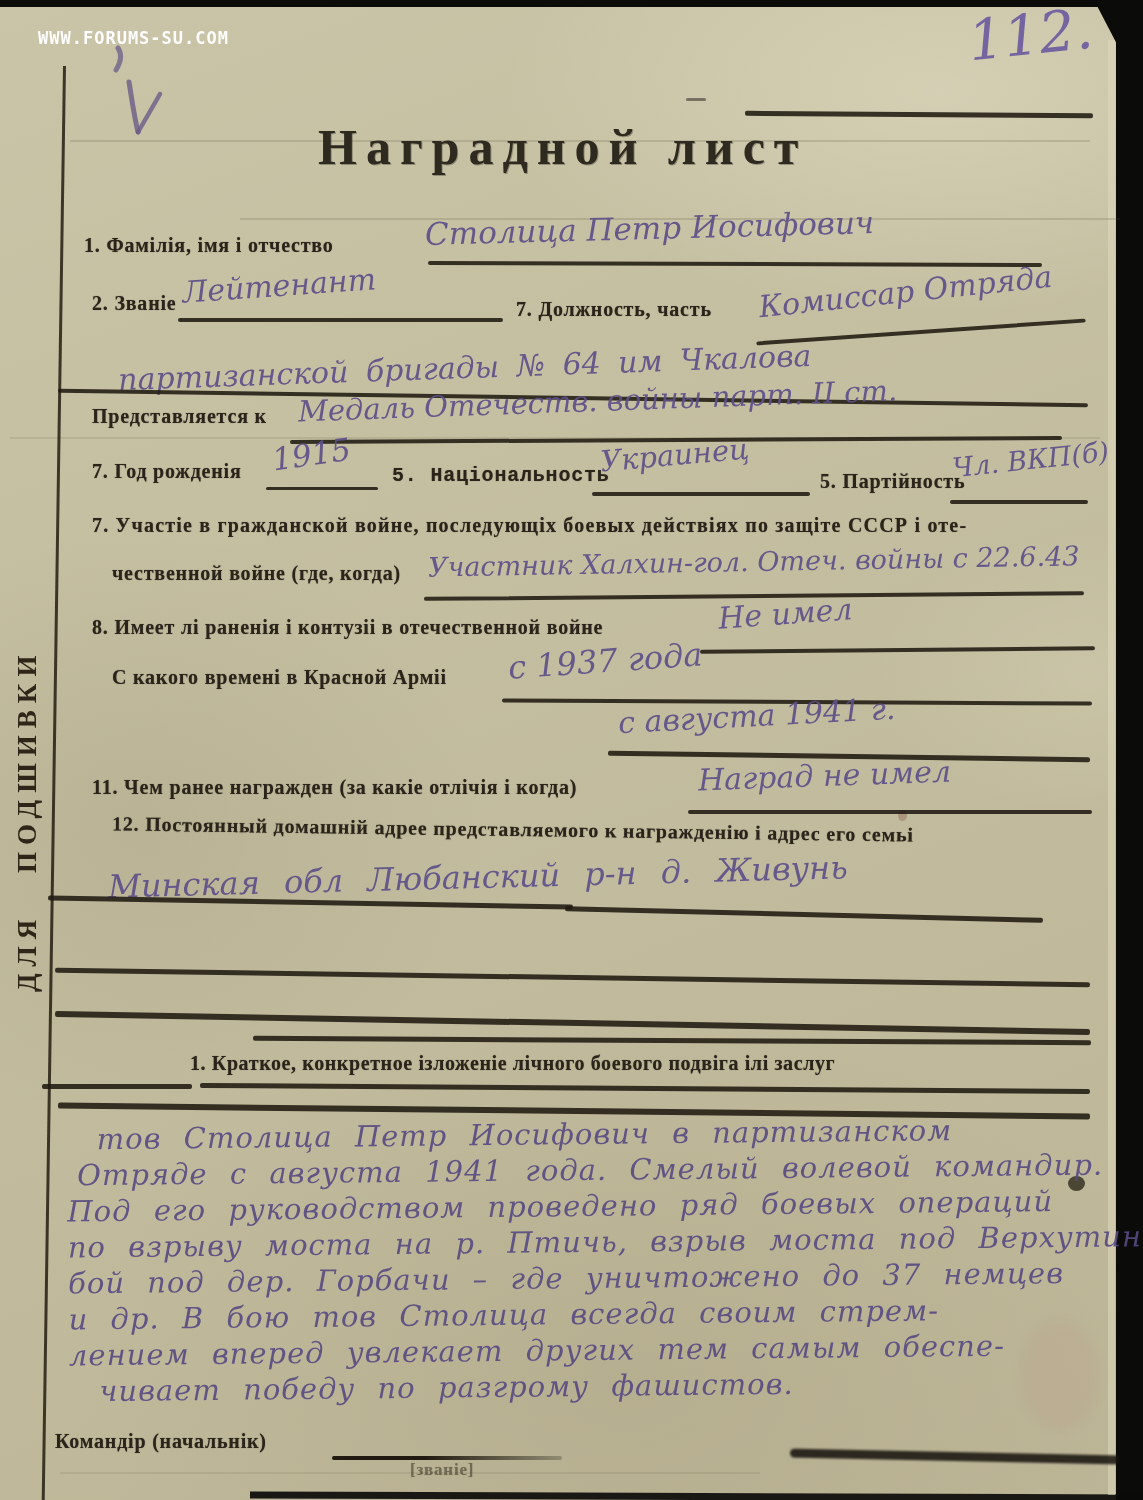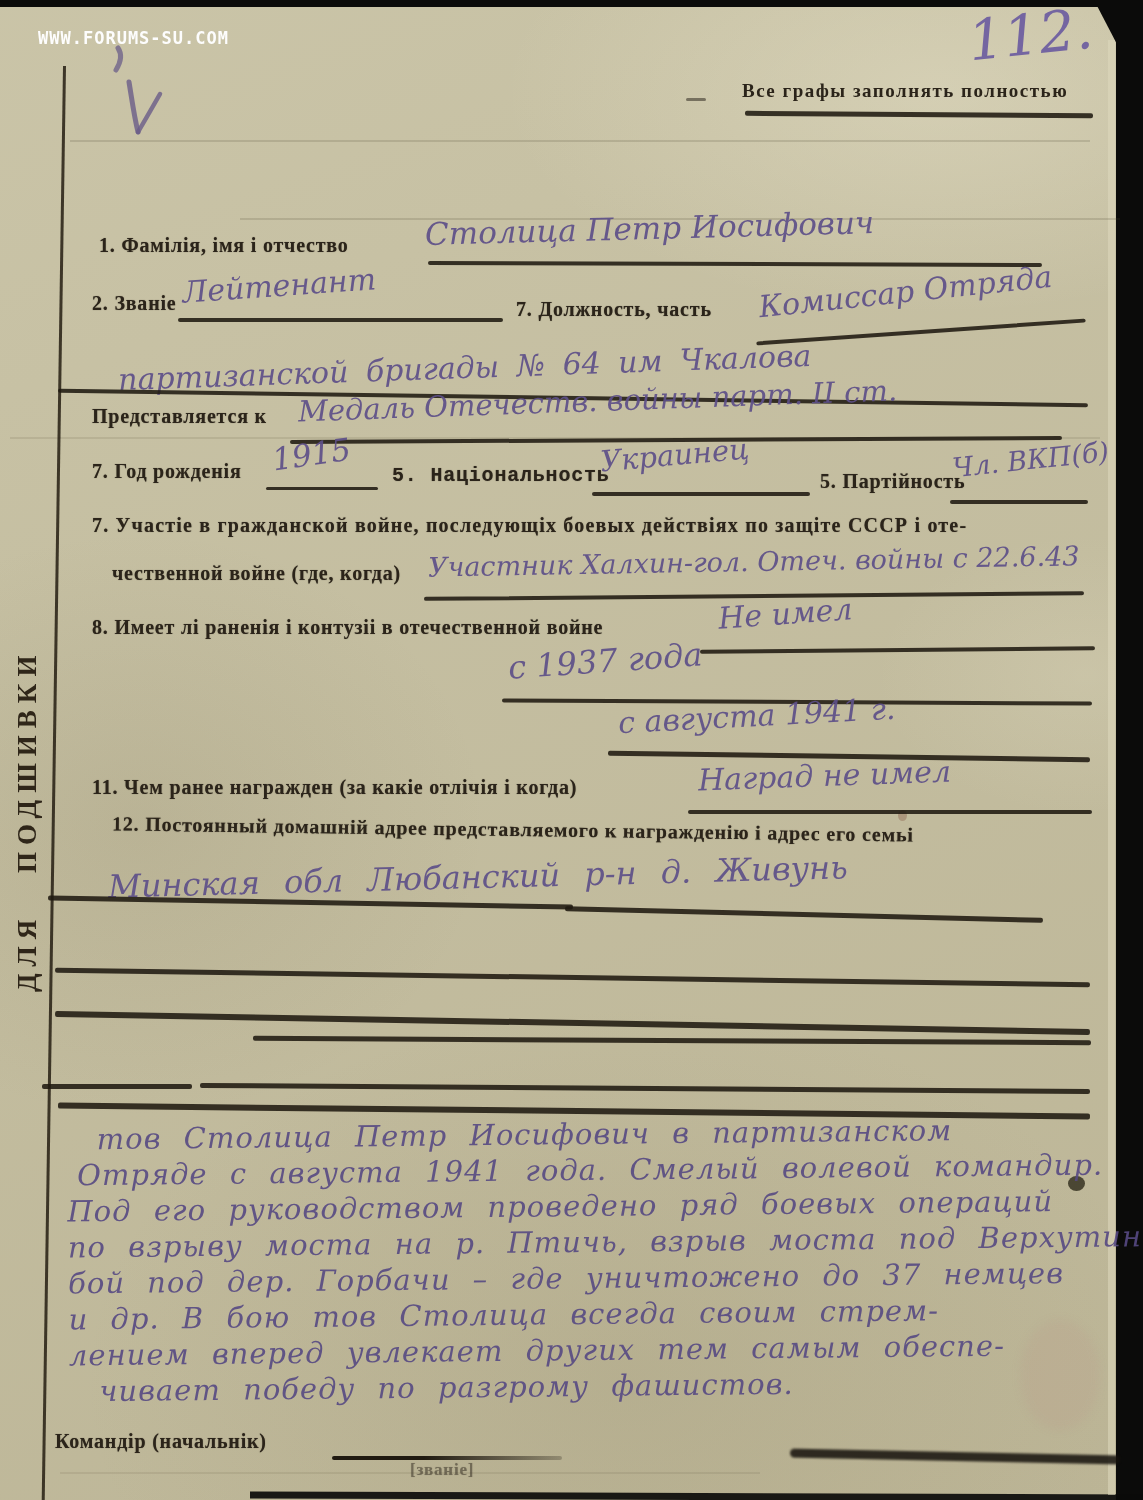--- a/index.html
+++ b/index.html
@@ -52,25 +52,25 @@
 
   <svg class="abs" style="left:96px;top:38px;" width="84" height="110" viewBox="0 0 84 110">
     <path d="M22,10 C26,16 25,24 20,32" stroke="#6a5d88" stroke-width="5" fill="none" stroke-linecap="round" opacity=".75"></path>
     <path d="M33,44 C36,62 38,78 42,94" stroke="#6a5d88" stroke-width="5" fill="none" stroke-linecap="round" opacity=".8"></path>
     <path d="M64,56 C56,70 48,84 42,94" stroke="#6a5d88" stroke-width="4.5" fill="none" stroke-linecap="round" opacity=".8"></path>
   </svg>
 
   <div class="hw" style="left:968px;top:2px;font-size:56px;transform:rotate(-6deg);color:#6d5da0;">112.</div>
 
   <div class="rule" style="left:686px;top:98px;width:20px;height:3px;opacity:.5;"></div>
-  <div class="note" style="left:742px;top:80px;">Все графы заполнять полностью</div>
   <div class="rule" style="left:745px;top:112px;width:348px;height:5px;transform:rotate(.4deg);"></div>
 
+  <div class="lbl" style="left:318px;top:118px;font-size:50px;letter-spacing:9px;color:#2f2a20;text-shadow:1px 1px 0 rgba(47,42,32,.35);">Наградной лист</div>
 
-  <div class="lbl" style="left:99px;top:234px;">1. Фамілія, імя і отчество</div>
+  <div class="lbl" style="left:84px;top:234px;">1. Фамілія, імя і отчество</div>
   <div class="hw" style="left:425px;top:210px;font-size:31px;transform:rotate(-1.5deg);">Столица Петр Иосифович</div>
   <div class="rule" style="left:428px;top:262px;width:614px;height:4px;transform:rotate(.2deg);"></div>
 
   <div class="lbl" style="left:92px;top:292px;">2. Званіе</div>
   <div class="hw" style="left:182px;top:268px;font-size:30px;transform:rotate(-4deg);">Лейтенант</div>
   <div class="rule" style="left:178px;top:318px;width:325px;height:4px;"></div>
   <div class="lbl" style="left:516px;top:298px;">7. Должность, часть</div>
   <div class="hw" style="left:758px;top:274px;font-size:30px;transform:rotate(-6deg);">Комиссар Отряда</div>
   <div class="rule" style="left:756px;top:330px;width:330px;height:4px;transform:rotate(-4deg);"></div>
 
@@ -93,38 +93,40 @@
 
   <div class="lbl" style="left:92px;top:514px;font-size:20px;letter-spacing:1.2px;">7. Участіе в гражданской войне, последующіх боевых действіях по защіте СССР і оте-</div>
   <div class="lbl" style="left:112px;top:562px;">чественной войне (где, когда)</div>
   <div class="hw" style="left:428px;top:546px;font-size:27px;transform:rotate(-1deg);">Участник Халхин-гол. Отеч. войны с 22.6.43</div>
   <div class="rule" style="left:424px;top:594px;width:660px;height:4px;transform:rotate(-.5deg);"></div>
 
   <div class="lbl" style="left:92px;top:616px;">8. Имеет лі раненія і контузіі в отечественной войне</div>
   <div class="hw" style="left:718px;top:596px;font-size:30px;transform:rotate(-4deg);">Не имел</div>
   <div class="rule" style="left:700px;top:648px;width:395px;height:4px;transform:rotate(-.5deg);"></div>
 
+  <div class="lbl" style="left:112px;top:666px;">С какого времені в Красной Арміі</div>
   <div class="hw" style="left:508px;top:642px;font-size:32px;transform:rotate(-4deg);">с 1937 года</div>
   <div class="rule" style="left:502px;top:700px;width:590px;height:4px;transform:rotate(.3deg);"></div>
 
   <div class="hw" style="left:618px;top:698px;font-size:30px;transform:rotate(-3deg);">с августа 1941 г.</div>
   <div class="rule" style="left:608px;top:754px;width:482px;height:5px;transform:rotate(.8deg);"></div>
 
   <div class="lbl" style="left:92px;top:776px;">11. Чем ранее награжден (за какіе отлічія і когда)</div>
   <div class="hw" style="left:698px;top:758px;font-size:30px;transform:rotate(-2deg);">Наград не имел</div>
   <div class="rule" style="left:688px;top:810px;width:404px;height:4px;"></div>
 
   <div class="lbl" style="left:112px;top:818px;transform:rotate(.8deg);">12. Постоянный домашній адрее представляемого к награжденію і адрес его семьі</div>
   <div class="hw" style="left:108px;top:858px;font-size:32px;transform:rotate(-1.5deg);word-spacing:14px;">Минская обл Любанский р-н д. Живунь</div>
   <div class="rule" style="left:48px;top:900px;width:525px;height:5px;transform:rotate(1deg);"></div>
   <div class="rule" style="left:565px;top:912px;width:478px;height:5px;transform:rotate(1.4deg);"></div>
   <div class="rule" style="left:55px;top:975px;width:1035px;height:5px;transform:rotate(.8deg);"></div>
   <div class="rule" style="left:55px;top:1020px;width:1035px;height:6px;transform:rotate(1deg);"></div>
 
   <div class="rule" style="left:253px;top:1038px;width:838px;height:5px;transform:rotate(.3deg);"></div>
+  <div class="lbl" style="left:190px;top:1052px;font-size:20px;letter-spacing:.6px;">1. Краткое, конкретное ізложеніе лічного боевого подвіга ілі заслуг</div>
   <div class="rule" style="left:42px;top:1084px;width:150px;height:5px;"></div>
   <div class="rule" style="left:200px;top:1086px;width:890px;height:5px;transform:rotate(.4deg);"></div>
   <div class="rule" style="left:58px;top:1108px;width:1032px;height:6px;transform:rotate(.6deg);"></div>
 
   <div class="abs" style="left:68px;top:1116px;width:1040px;transform:rotate(-.6deg);">
     <div class="narr" style="margin-left:30px;">тов Столица Петр Иосифович в партизанском</div>
     <div class="narr" style="margin-left:10px;">Отряде с августа 1941 года. Смелый волевой командир.</div>
     <div class="narr">Под его руководством проведено ряд боевых операций</div>
     <div class="narr">по взрыву моста на р. Птичь, взрыв моста под Верхутино</div>
     <div class="narr">бой под дер. Горбачи – где уничтожено до 37 немцев</div>

